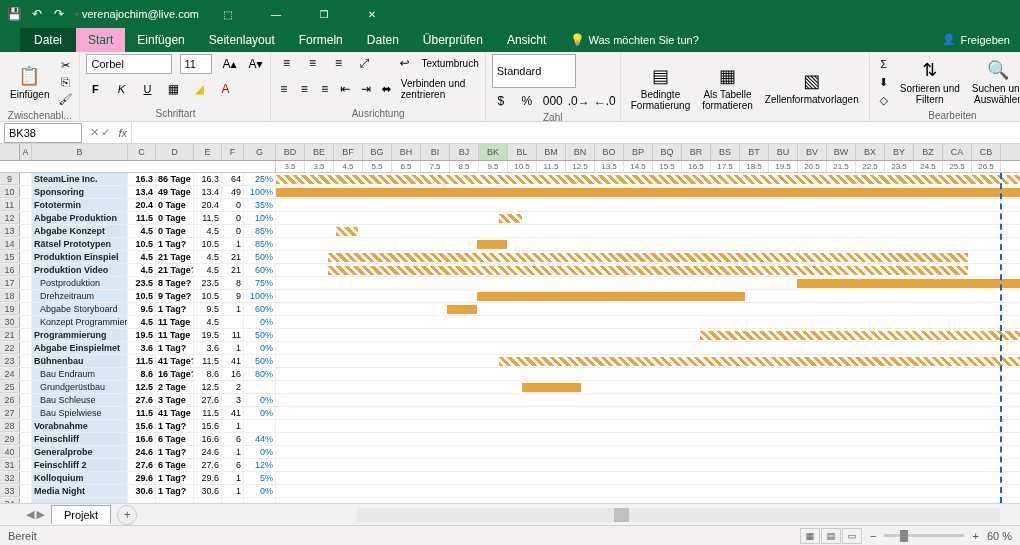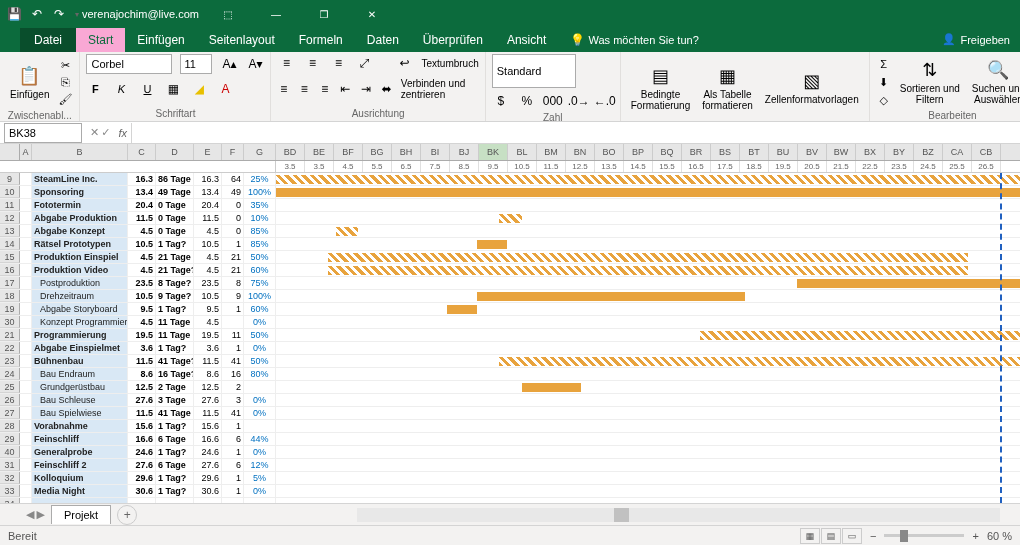--- a/index.html
+++ b/index.html
@@ -45,21 +45,21 @@
 .th-cell{border-right:1px solid #e0e0e0;font-size:8px;text-align:center;line-height:12px;color:#666;flex-shrink:0}
 .rows{flex:1;overflow:hidden;position:relative}
 .row{height:13px;display:flex;border-bottom:1px solid #eee;position:relative}
 .cell{border-right:1px solid #eee;padding:0 2px;font-size:9px;line-height:13px;overflow:hidden;white-space:nowrap;flex-shrink:0}
 .cB{width:96px;background:#d9e8f5;font-weight:600;color:#222}
 .cB.sub{font-weight:400;padding-left:8px}
 .cC{width:28px;text-align:right;font-weight:600}
 .cD{width:38px;font-weight:600}
 .cE{width:28px;text-align:right}
 .cF{width:22px;text-align:right}
-.cG{width:32px;text-align:center;color:#0070c0}
+.cG{width:32px;text-align:right;color:#0070c0}
 .gantt{flex:1;position:relative;height:13px}
 .bar{position:absolute;height:9px;top:2px;background:#e8a33d}
 .bar.hatch{background:repeating-linear-gradient(45deg,#e8a33d,#e8a33d 3px,#fff 3px,#fff 6px)}
 .watermark{position:absolute;top:50px;left:280px;font-size:90px;color:#b8b8b8;font-weight:300;pointer-events:none;z-index:5;letter-spacing:4px}
 .pagebreak{position:absolute;border-right:2px dashed #2060c0;top:0;bottom:0;z-index:4}
 .sheet-tabs{height:22px;background:#f3f2f1;border-top:1px solid #d4d4d4;display:flex;align-items:center;padding-left:20px}
 .sheet-nav{display:flex;gap:2px;padding:0 6px;color:#888}
 .sheet-tab{padding:3px 12px;background:#fff;border:1px solid #ababab;border-bottom:none;font-size:11px;cursor:pointer}
 .sheet-add{width:20px;height:20px;display:flex;align-items:center;justify-content:center;color:#666;cursor:pointer;border:1px solid #ccc;border-radius:50%;margin-left:6px;font-size:12px}
 .hscroll{flex:1;display:flex;align-items:center;padding:0 20px}

